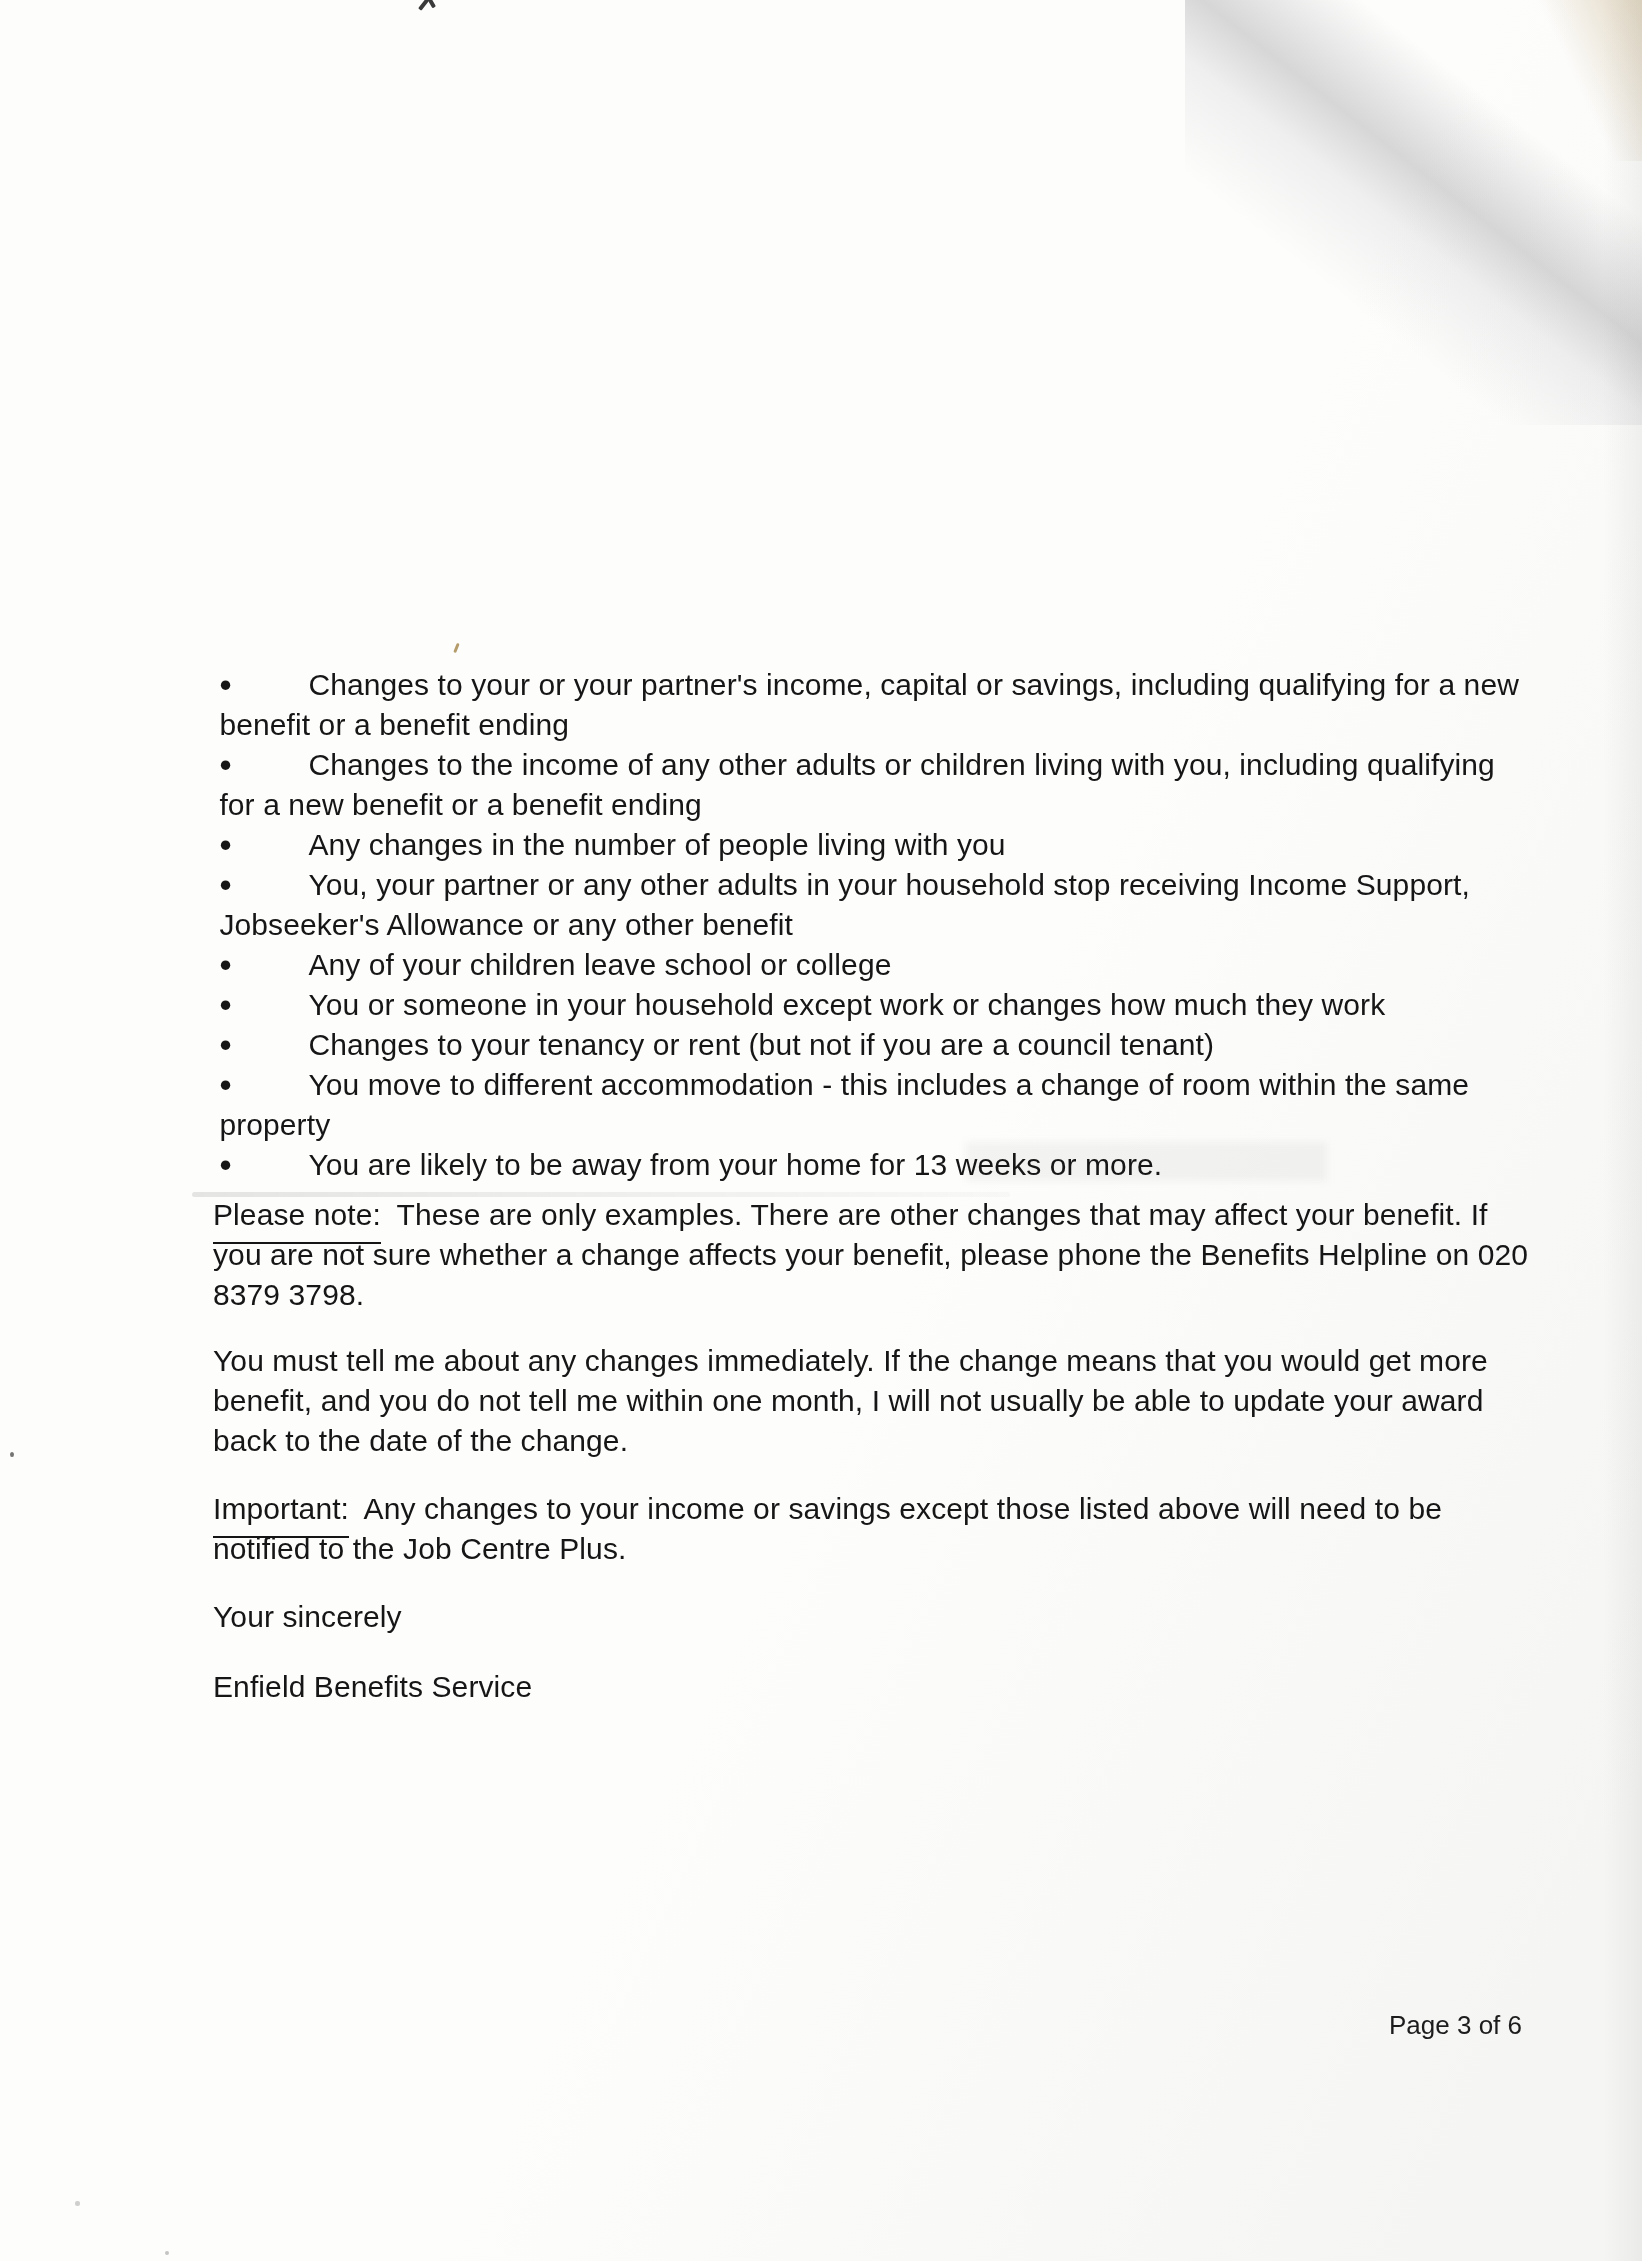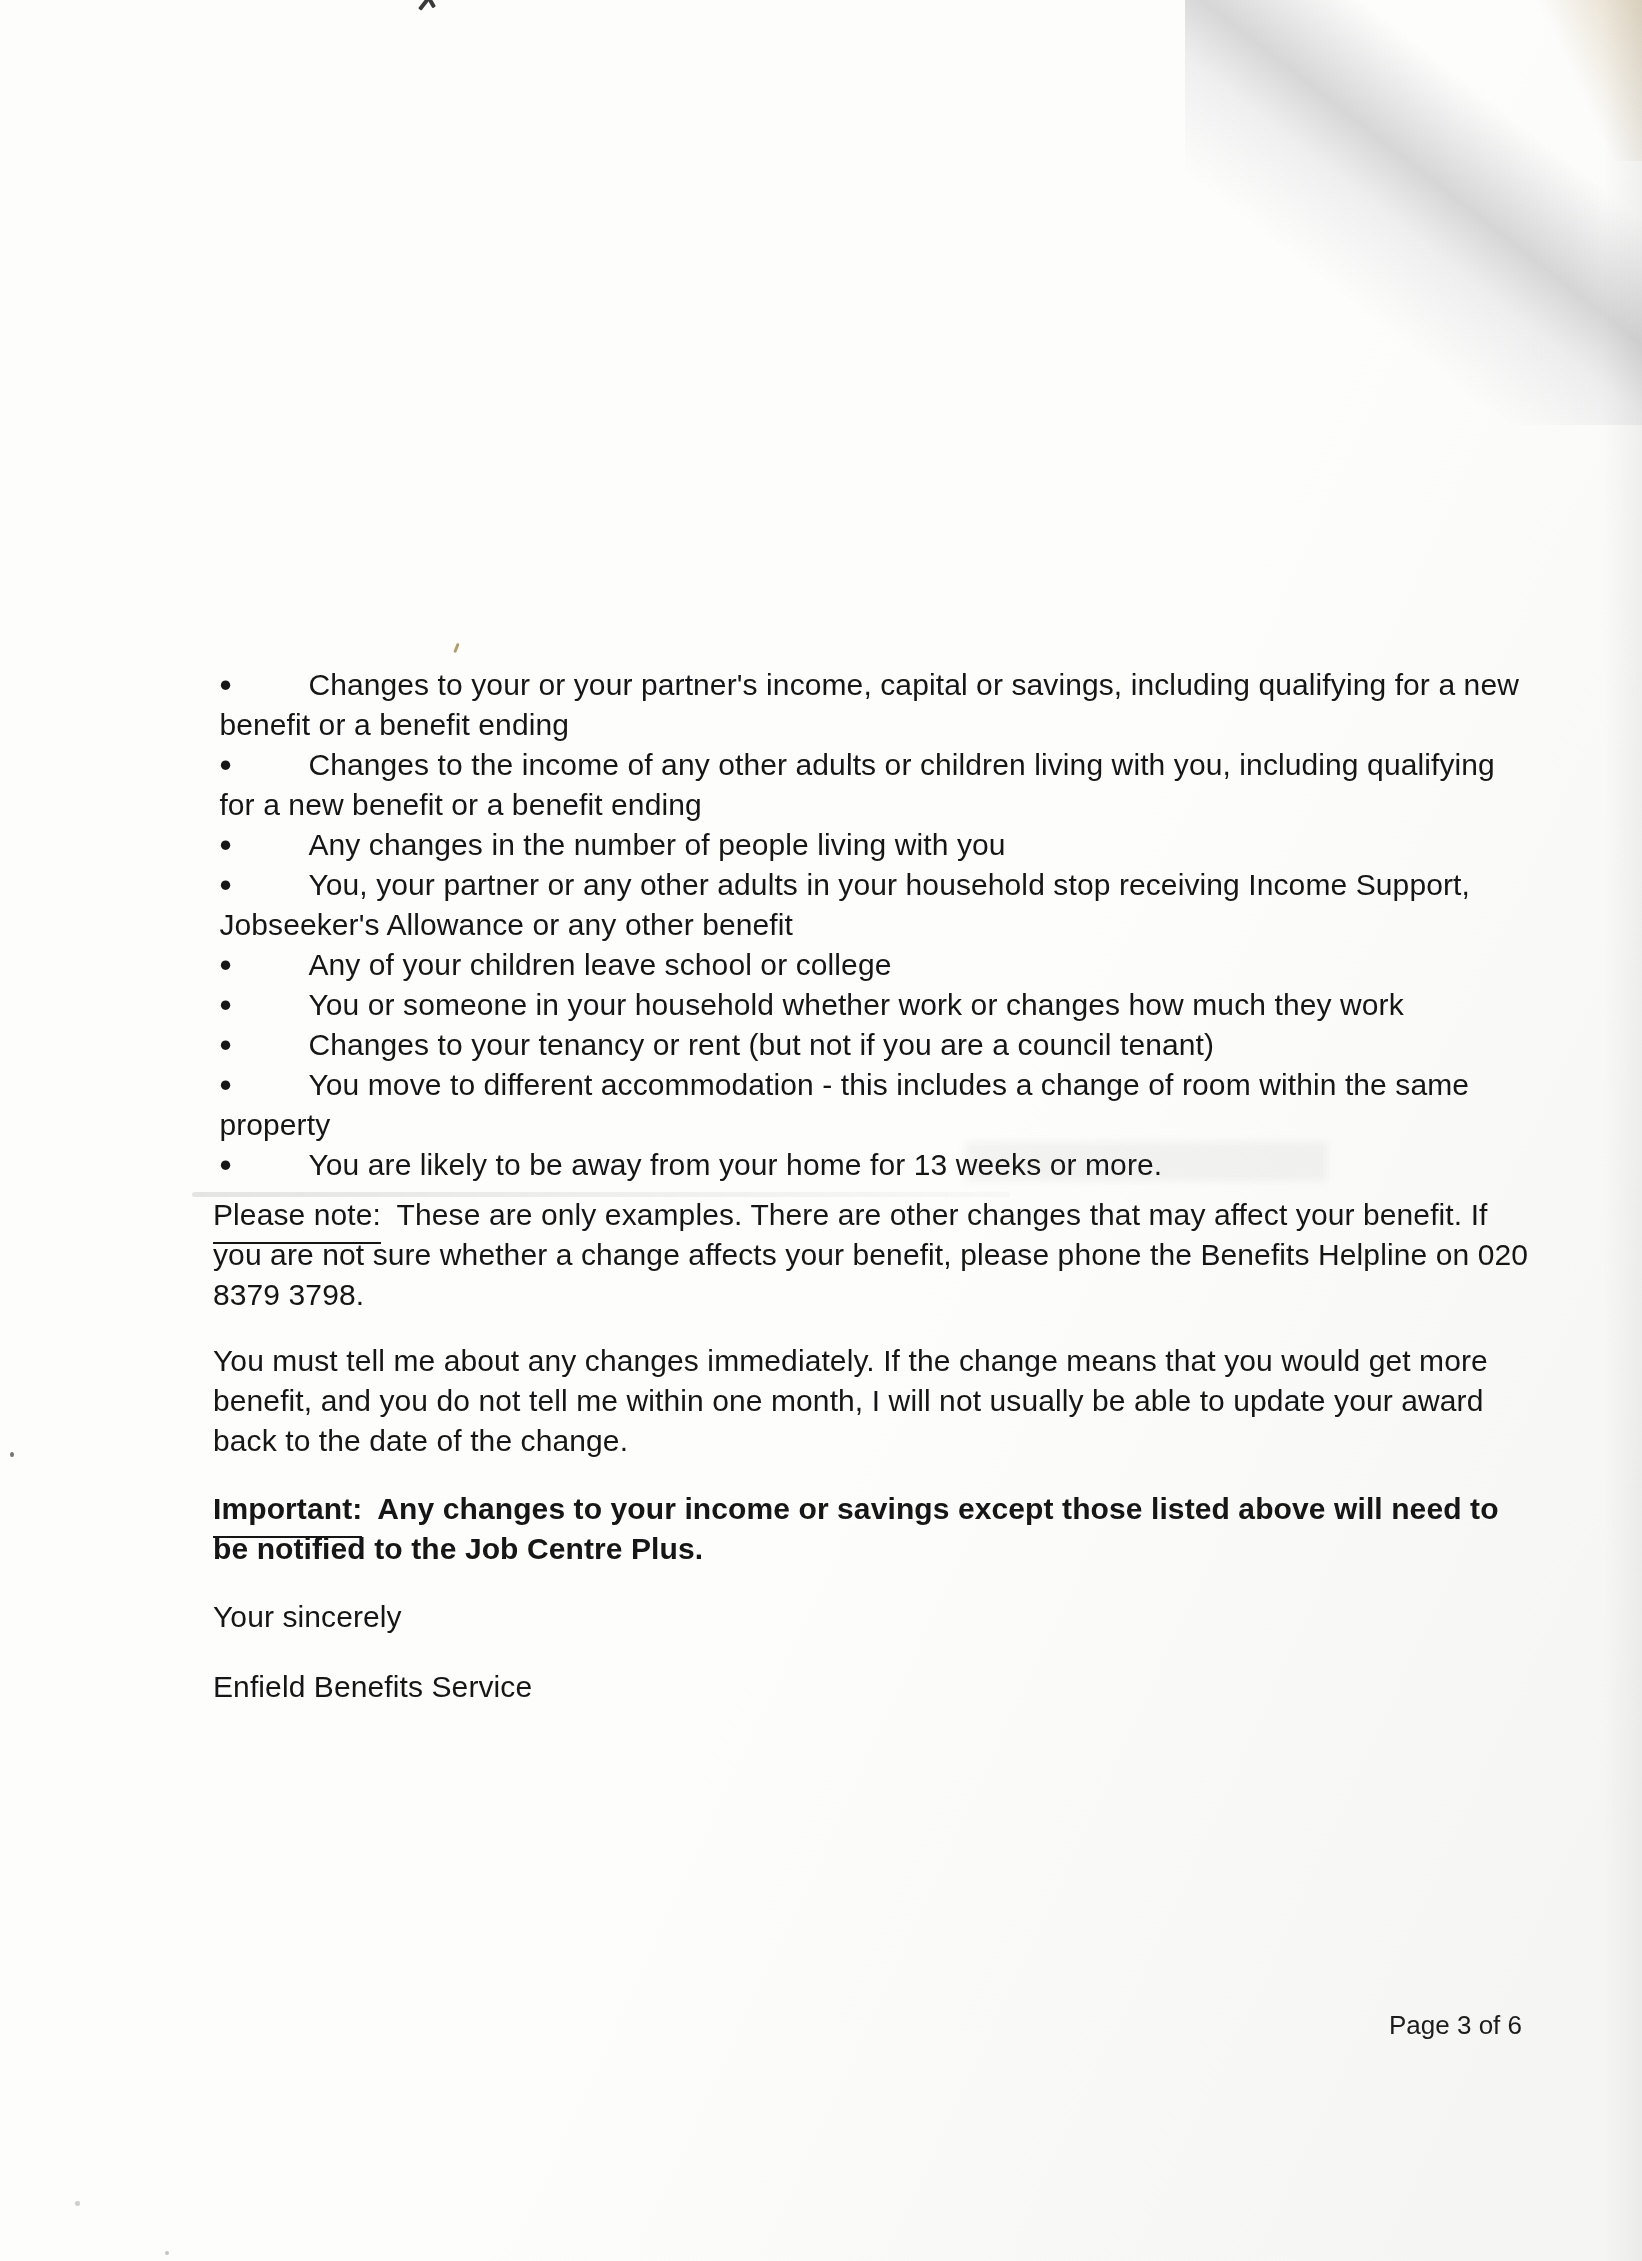--- a/index.html
+++ b/index.html
@@ -114,21 +114,21 @@
     content: "\2022";
     font-size: 1.15em;
     line-height: 1;
     vertical-align: -1.9px;
   }
   .para {
     margin: 27px 0 0 0;
   }
   .para.please-note { margin-top: 10.3px; }
   .para.must-tell   { margin-top: 26px; }
-  .para.important   { margin-top: 28px; font-weight: bold; }
+  .para.important   { margin-top: 28px; }
   .para.closing     { margin-top: 28px; }
   .para.signature   { margin-top: 30px; }
   .lead {
     border-bottom: 2.6px solid #151515;
     padding-bottom: 11px;
     margin-right: 7.7px;
   }
   .footer {
     position: absolute;
     right: 120px;
@@ -157,21 +157,21 @@
   <div class="smudge"></div>
 
   <div class="content">
 
     <ul class="bullet-list">
       <li class="bullet-item"><span class="dot"></span><span>Changes to your or your partner's income, capital or savings, including qualifying for a new benefit or a benefit ending</span></li>
       <li class="bullet-item"><span class="dot"></span><span>Changes to the income of any other adults or children living with you, including qualifying for a new benefit or a benefit ending</span></li>
       <li class="bullet-item"><span class="dot"></span><span>Any changes in the number of people living with you</span></li>
       <li class="bullet-item"><span class="dot"></span><span>You, your partner or any other adults in your household stop receiving Income Support, Jobseeker's Allowance or any other benefit</span></li>
       <li class="bullet-item"><span class="dot"></span><span>Any of your children leave school or college</span></li>
-      <li class="bullet-item"><span class="dot"></span><span>You or someone in your household whether work or changes how much they work</span></li>
+      <li class="bullet-item"><span class="dot"></span><span>You or someone in your household except work or changes how much they work</span></li>
       <li class="bullet-item"><span class="dot"></span><span>Changes to your tenancy or rent (but not if you are a council tenant)</span></li>
       <li class="bullet-item"><span class="dot"></span><span>You move to different accommodation - this includes a change of room within the same property</span></li>
       <li class="bullet-item"><span class="dot"></span><span>You are likely to be away from your home for 13 weeks or more.</span></li>
     </ul>
 
     <p class="para please-note"><span class="lead">Please note:</span><span> These are only examples. There are other changes that may affect your benefit. If you are not sure whether a change affects your benefit, please phone the Benefits Helpline on 020 8379 3798.</span></p>
 
     <p class="para must-tell">You must tell me about any changes immediately. If the change means that you would get more benefit, and you do not tell me within one month, I will not usually be able to update your award back to the date of the change.</p>
 
     <p class="para important"><span class="lead">Important:</span><span> Any changes to your income or savings except those listed above will need to be notified to the Job Centre Plus.</span></p>

